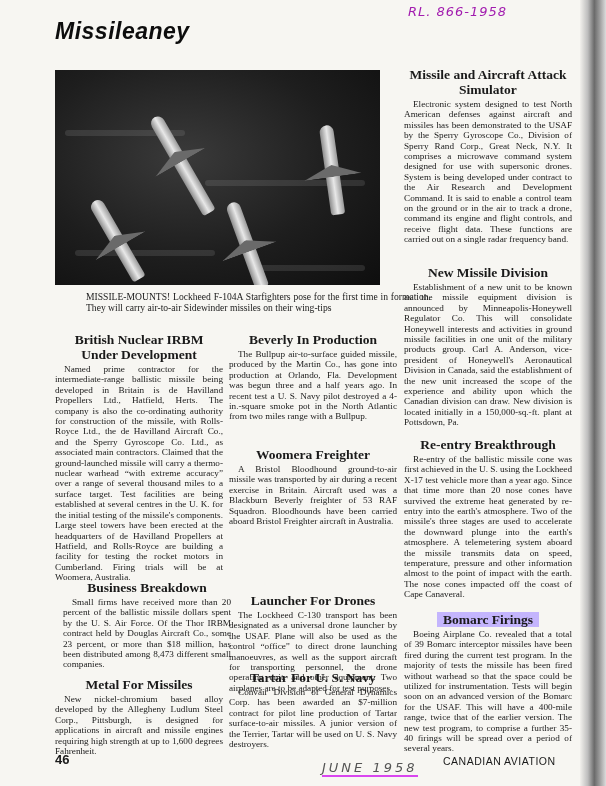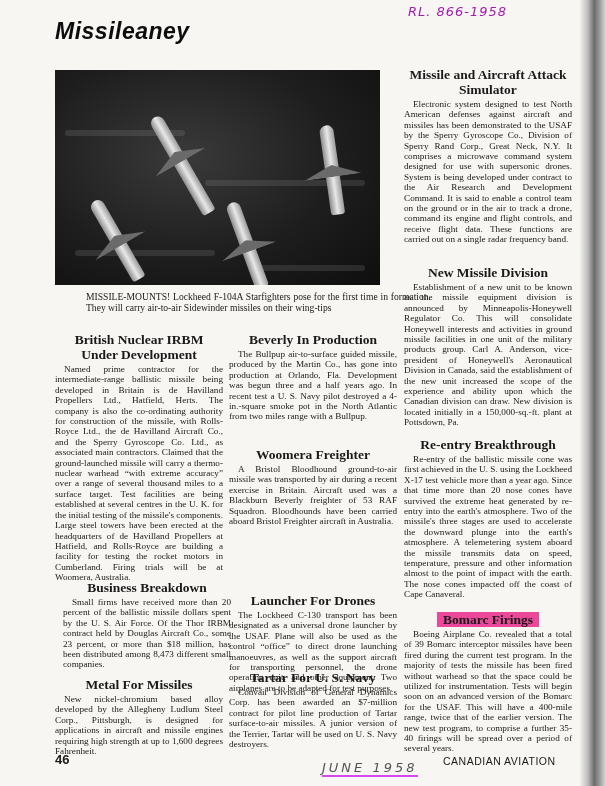--- a/index.html
+++ b/index.html
@@ -43,21 +43,21 @@
     position: absolute; left: 55px; top: 291px; width: 345px;
     font-weight: normal; font-size: 9.6px; line-height: 11px; text-align: justify; margin-left: 31px;
   }
   .article { position: absolute; width: 168px; }
   .article h2 {
     margin: 0 0 2px 0; font-size: 13.5px; font-weight: bold; text-align: center; line-height: 15px;
   }
   .article p {
     margin: 0; font-size: 9.2px; line-height: 10.4px; text-align: justify; text-indent: 9px;
   }
-  .hl { background: #ec4899; padding: 0 6px; }
+  .hl { background: #c4b5fd; padding: 0 6px; }
   .footer-num {
     position: absolute; left: 55px; top: 752px;
     font-family: "Liberation Sans", "DejaVu Sans", sans-serif; font-size: 13px; font-weight: bold;
   }
   .footer-date {
     position: absolute; left: 322px; top: 760px;
     font-family: "DejaVu Sans", sans-serif; font-style: italic; font-size: 13px; color: #555; letter-spacing: 3px;
     border-bottom: 2px solid #d946ef;
   }
   .footer-pub {

